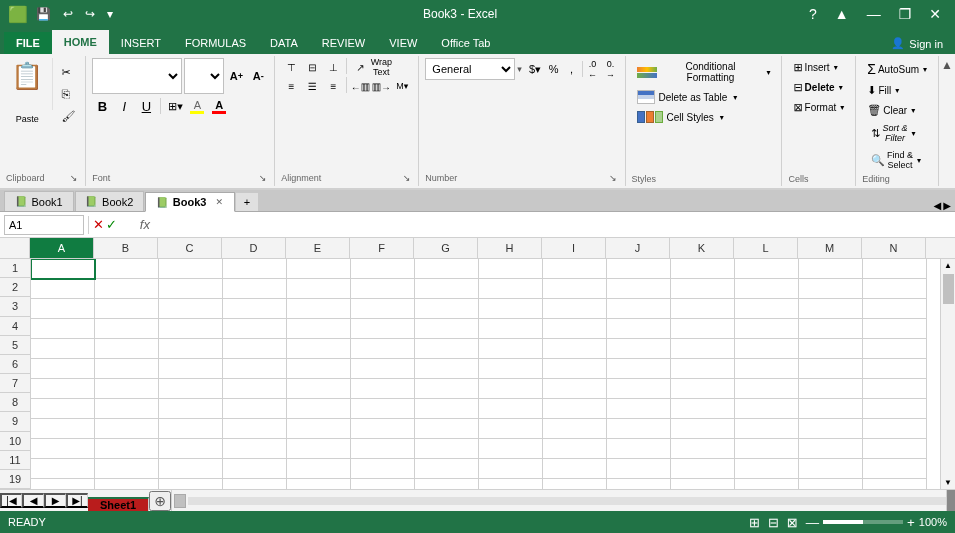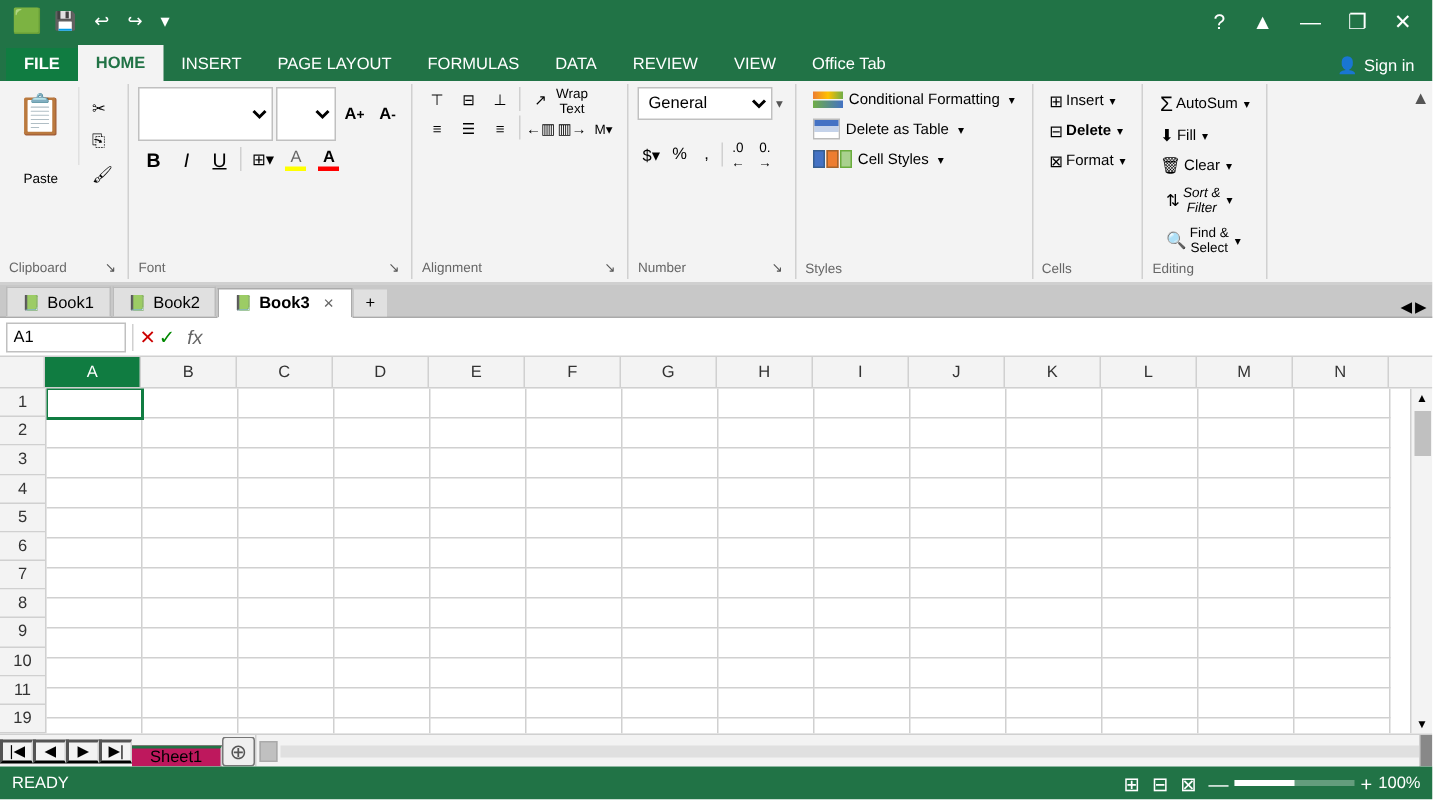--- a/index.html
+++ b/index.html
@@ -160,21 +160,21 @@
     #formula-bar-divider { width: 1px; height: 18px; background: #d0d0d0; }
     #formula-btns { display: flex; gap: 2px; align-items: center; }
     #formula-input {
       flex: 1;
       border: none;
       outline: none;
       font-size: 11px;
       height: 20px;
       padding: 0 4px;
     }
-    #fx-label { font-size: 13px; color: #666; font-style: italic; padding: 0 4px; }
+    #fx-label { font-size: 13px; color: #666; font-style: italic; padding: 0 4px; margin-left: 15px; }
 
     
     #sheet-area {
       display: flex;
       align-items: stretch;
       overflow: hidden;
       flex: 1;
     }
 
     
@@ -277,23 +277,23 @@
       padding: 0 12px;
       display: flex;
       align-items: center;
       font-size: 11px;
       cursor: pointer;
       border-right: 1px solid #d0d0d0;
       background: #e0e0e0;
       white-space: nowrap;
     }
     .sheet-tab.active {
-      background: #be185d;
+      background: #b91c1c;
       border-top: 2px solid #217346;
-      font-weight: normal;
+      font-weight: bold;
     }
     .add-sheet-btn {
       width: 22px;
       display: flex;
       align-items: center;
       justify-content: center;
       cursor: pointer;
       font-size: 14px;
       color: #555;
     }
@@ -391,34 +391,34 @@
 <div style="width:955px;height:533px;display:flex;flex-direction:column;overflow:hidden;">
 
   <div id="title-bar">
     <div id="title-bar-left">
       <span style="font-size:16px;">🟩</span>
       <button class="quick-access-btn" title="Save">💾</button>
       <button class="quick-access-btn" title="Undo">↩</button>
       <button class="quick-access-btn" title="Redo">↪</button>
       <button class="quick-access-btn">▾</button>
     </div>
+    <div id="title-bar-center">Book3 - Excel</div>
     <div id="title-bar-right">
       <button class="title-btn">?</button>
       <button class="title-btn">▲</button>
       <button class="title-btn">—</button>
       <button class="title-btn">❐</button>
       <button class="title-btn" style="color:white;">✕</button>
     </div>
   </div>
 
   <div id="tab-bar">
     <button class="ribbon-tab" style="background:#107c41;color:white;font-weight:bold;">FILE</button>
     <button class="ribbon-tab active">HOME</button>
     <button class="ribbon-tab">INSERT</button>
-    <button class="ribbon-tab">PAGE LAYOUT</button>
     <button class="ribbon-tab">FORMULAS</button>
     <button class="ribbon-tab">DATA</button>
     <button class="ribbon-tab">REVIEW</button>
     <button class="ribbon-tab">VIEW</button>
     <button class="ribbon-tab">Office Tab</button>
     <div id="sign-in">
       <span>👤</span>
       <span>Sign in</span>
     </div>
   </div>
@@ -515,21 +515,21 @@
       </div>
       <div class="ribbon-group-footer">
         <div class="group-label-row">
           <span style="font-size:9px;color:#666;">Alignment</span>
           <button class="expand-btn">↘</button>
         </div>
       </div>
     </div>
 
     <div class="ribbon-group">
-      <div class="ribbon-group-content" style="flex-direction:column;gap:12px;">
+      <div class="ribbon-group-content" style="flex-direction:row;gap:2px;">
         <div style="display:flex;align-items:center;">
           <select class="number-format-select">
             <option>General</option>
           </select>
           <button class="expand-btn">▾</button>
         </div>
         <div class="number-row">
           <button class="num-btn">$▾</button>
           <button class="num-btn">%</button>
           <button class="num-btn">,</button>

